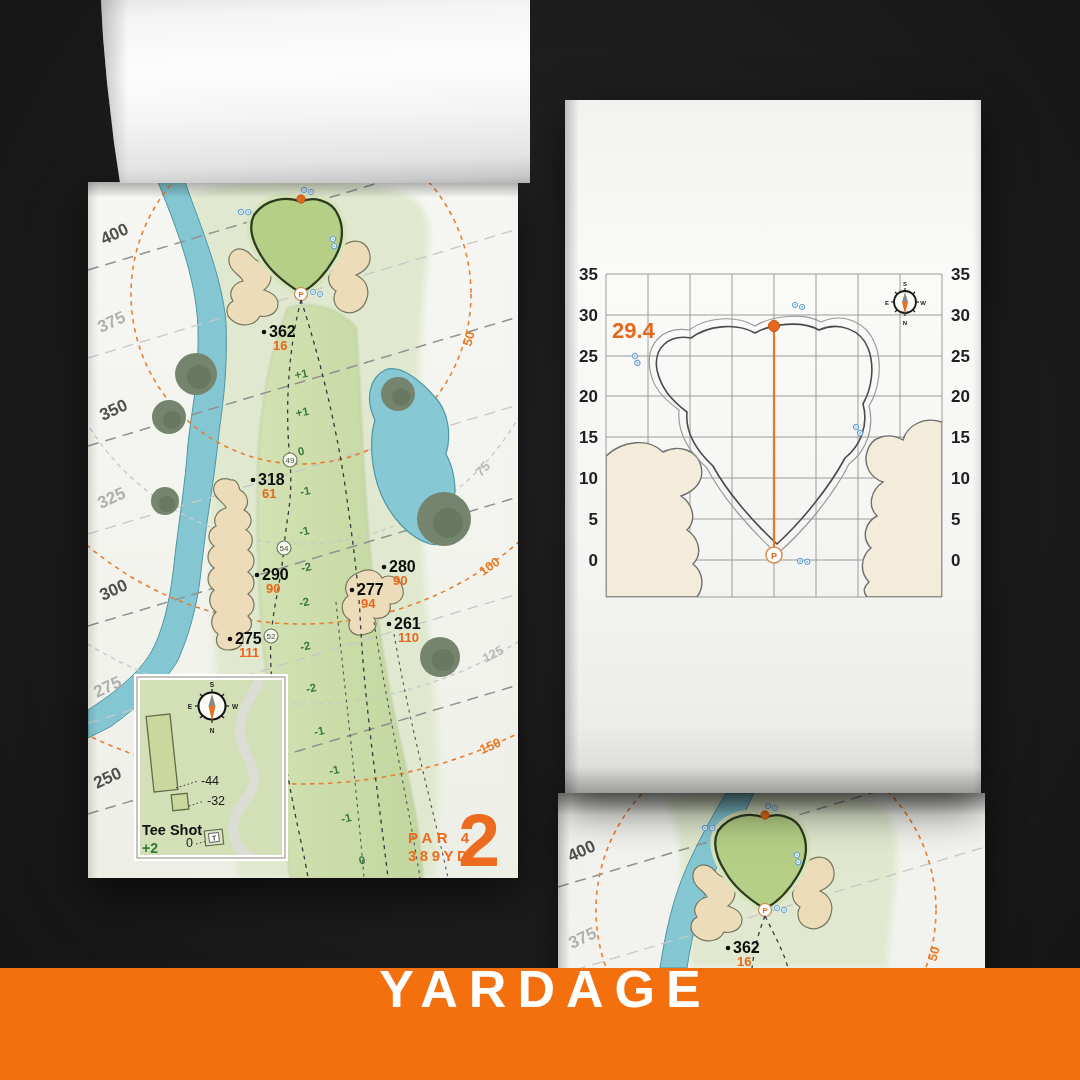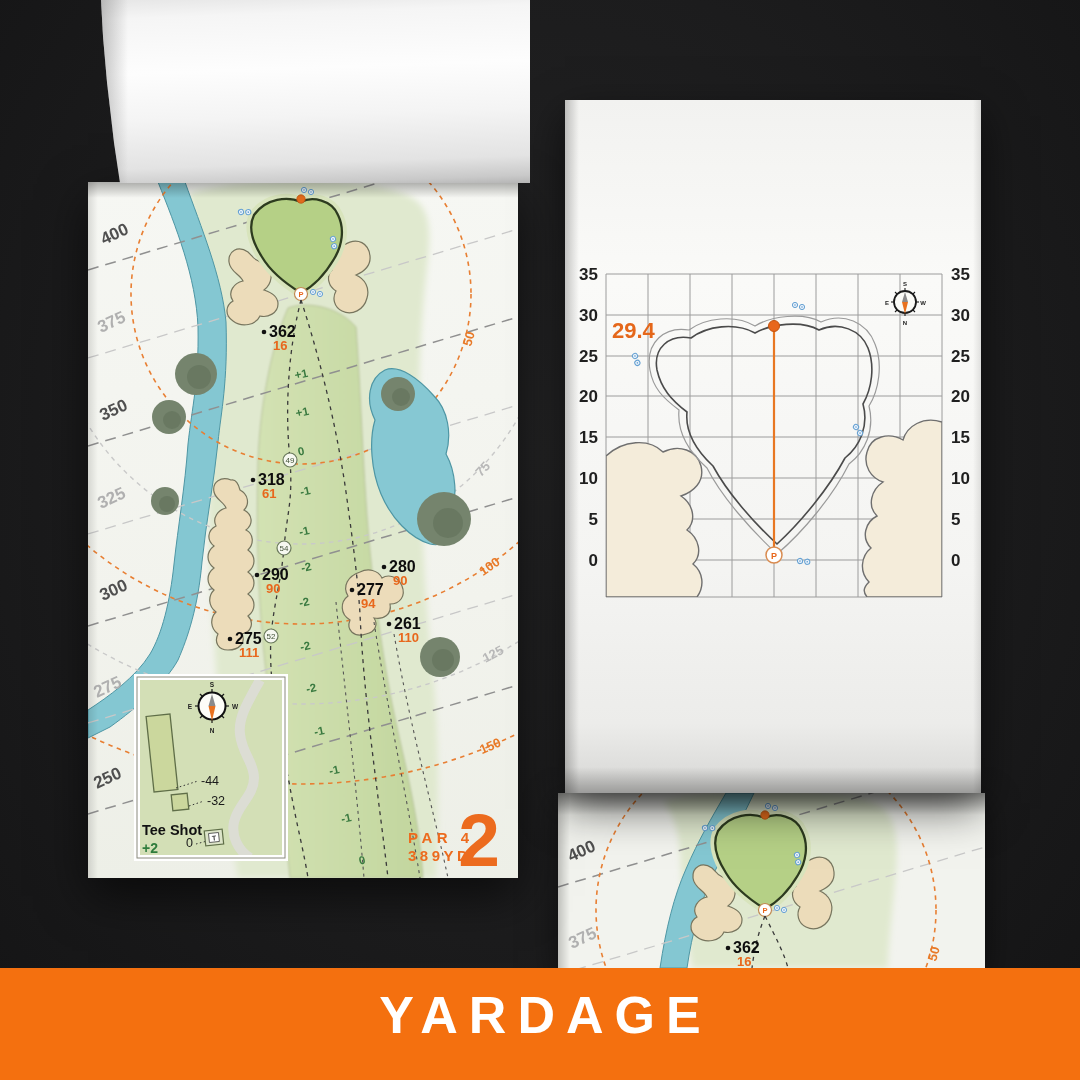--- a/index.html
+++ b/index.html
@@ -28,21 +28,21 @@
     background:linear-gradient(90deg,rgba(0,0,0,.22),rgba(0,0,0,0) 14px),
                linear-gradient(270deg,rgba(0,0,0,.10),rgba(0,0,0,0) 8px);}
   .right-page::after{content:"";position:absolute;left:0;right:0;bottom:0;height:26px;pointer-events:none;
     background:linear-gradient(0deg,rgba(0,0,0,.28),rgba(0,0,0,0));}
   .bottom-page{left:558px;top:793px;width:427px;height:175px;z-index:1;
     box-shadow:0 10px 30px rgba(0,0,0,.55);}
   .bottom-page::after{content:"";position:absolute;inset:0;pointer-events:none;
     background:linear-gradient(180deg,rgba(0,0,0,.38),rgba(0,0,0,0) 22px),
                linear-gradient(90deg,rgba(0,0,0,.20),rgba(0,0,0,0) 12px);}
   .banner{position:absolute;left:0;top:968px;width:1080px;height:112px;background:#F4700F;z-index:5;
-    display:flex;align-items:center;justify-content:center;}
+    display:flex;align-items:flex-start;justify-content:center;}
   .banner-text{color:#ffffff;font-weight:bold;font-size:52px;letter-spacing:11px;padding-left:11px;
     transform:translateY(-9px);}
   svg{display:block;}
 </style>
 </head>
 <body>
 
 <div class="scene">
 
   <div class="page map-page">

